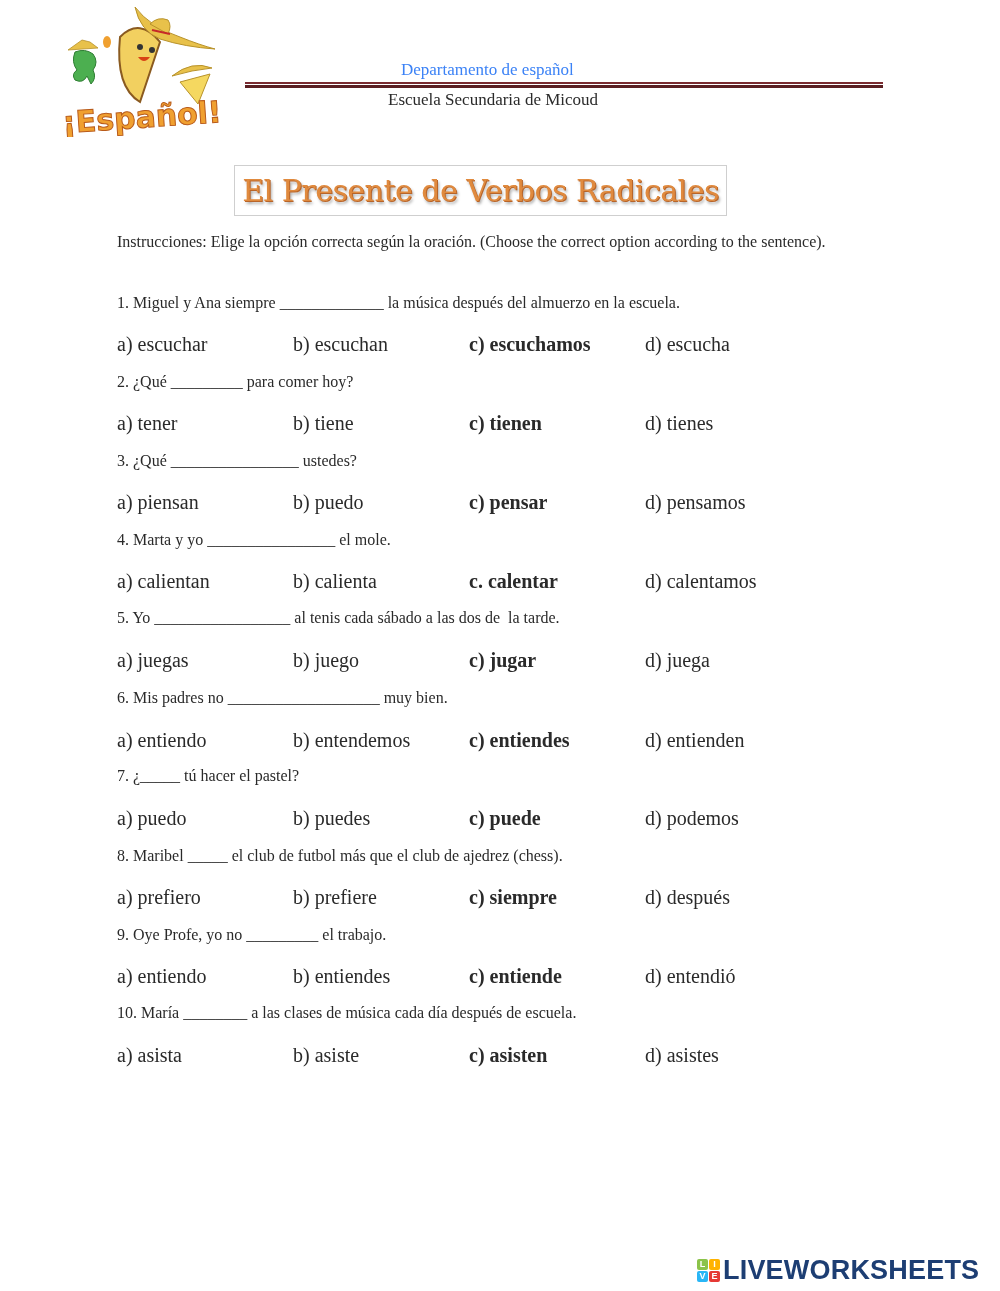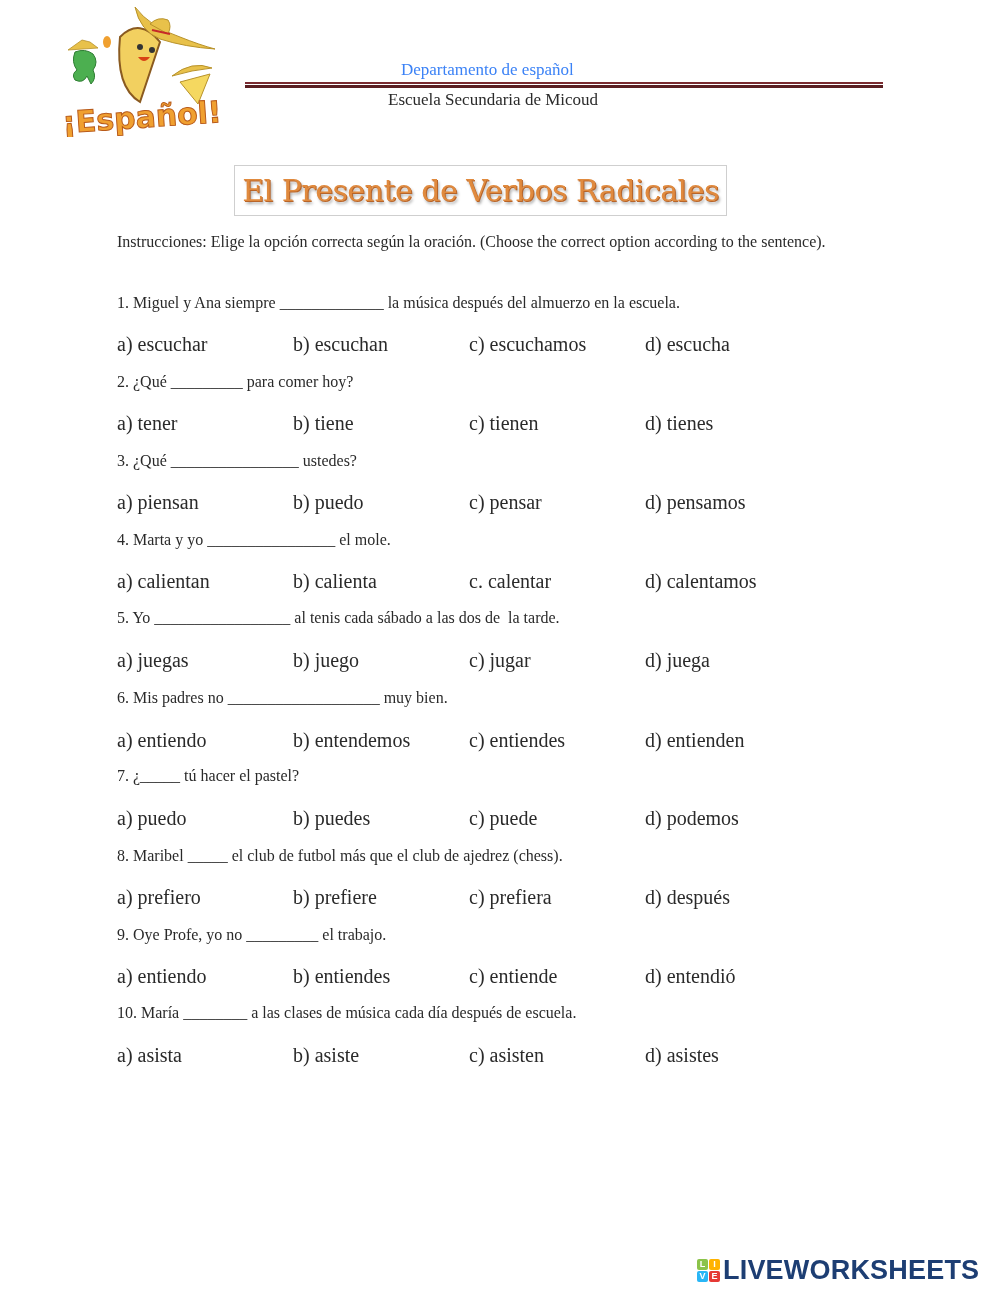--- a/index.html
+++ b/index.html
@@ -17,21 +17,21 @@
     .title-box { position: absolute; left: 234px; top: 165px; width: 493px; height: 51px; border: 1px solid #cfcfcf; display: flex; align-items: center; justify-content: center; }
     .title-text { font-family: "DejaVu Serif", "Liberation Serif", serif; font-weight: normal; font-size: 30px; color: #e08a3e; letter-spacing: -0.5px; text-shadow: 1px 1px 0 #b8652a, 2px 3px 3px rgba(0,0,0,0.35); }
 
     .instructions { position: absolute; left: 117px; top: 230px; width: 763px; font-size: 16px; line-height: 24px; text-align: justify; color: #2a2a2a; }
 
     .question { position: absolute; left: 117px; font-size: 16px; color: #2a2a2a; white-space: pre; }
     .options { position: absolute; left: 117px; width: 700px; height: 20px; font-size: 20px; color: #2a2a2a; }
     .opt { position: absolute; top: 0; white-space: nowrap; }
     .opt.a { left: 0; }
     .opt.b { left: 176px; }
-    .opt.c { left: 352px; }
+    .opt.c { left: 352px; font-weight: bold; }
     .opt.d { left: 528px; }
 
     .brand { position: absolute; left: 697px; top: 1256px; height: 28px; display: flex; align-items: center; }
     .brand-icon { display: grid; grid-template-columns: 11px 11px; grid-template-rows: 11px 11px; gap: 1px; margin-right: 3px; }
     .brand-icon span { display: flex; align-items: center; justify-content: center; font-family: "Liberation Sans", sans-serif; font-weight: bold; font-size: 9px; color: #fff; border-radius: 2px; }
     .brand-text { font-family: "Liberation Sans", "DejaVu Sans", sans-serif; font-weight: bold; font-size: 27px; color: #1d3e73; letter-spacing: 0.2px; }
   </style>
 </head>
 <body>
 
@@ -125,21 +125,21 @@
   <span class="opt a">a) puedo</span>
   <span class="opt b">b) puedes</span>
   <span class="opt c">c) puede</span>
   <span class="opt d">d) podemos</span>
 </div>
 
 <div class="question" style="top:847px">8. Maribel _____ el club de futbol más que el club de ajedrez (chess).</div>
 <div class="options" style="top:886px">
   <span class="opt a">a) prefiero</span>
   <span class="opt b">b) prefiere</span>
-  <span class="opt c">c) prefiera</span>
+  <span class="opt c">c) siempre</span>
   <span class="opt d">d) después</span>
 </div>
 
 <div class="question" style="top:926px">9. Oye Profe, yo no _________ el trabajo.</div>
 <div class="options" style="top:965px">
   <span class="opt a">a) entiendo</span>
   <span class="opt b">b) entiendes</span>
   <span class="opt c">c) entiende</span>
   <span class="opt d">d) entendió</span>
 </div>

